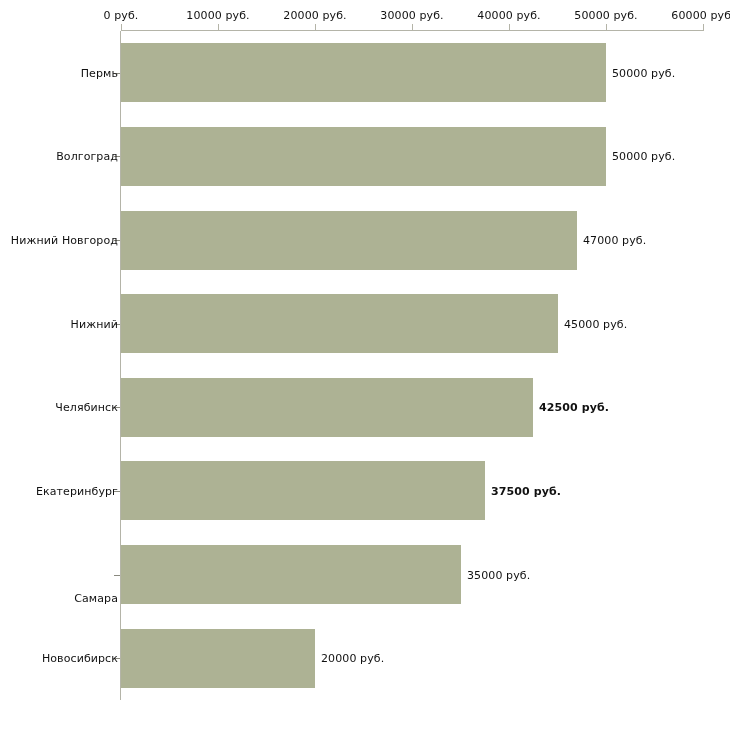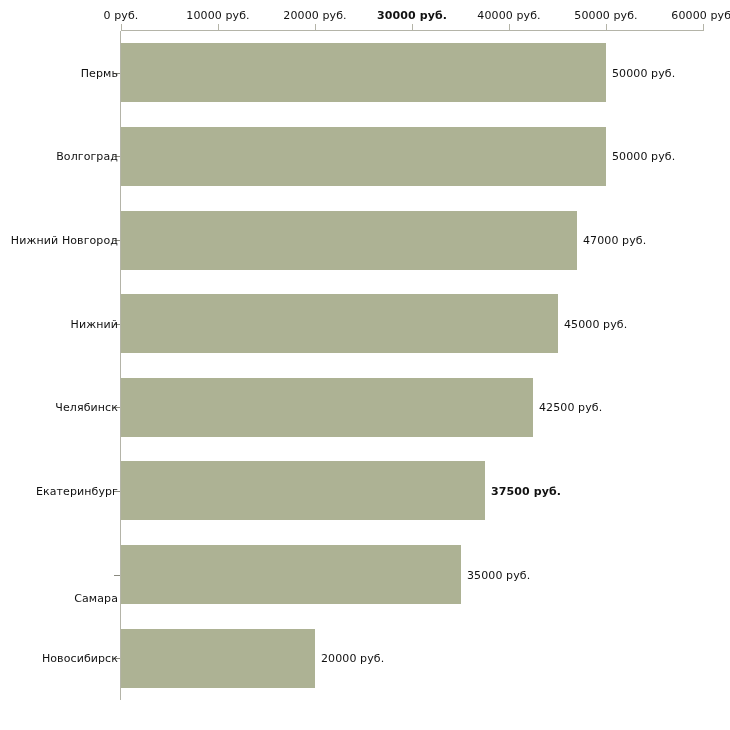--- a/index.html
+++ b/index.html
@@ -98,21 +98,21 @@
   <div class="axis-left-line"></div>
 
   <div id="xaxis-layer">
       <div class="xtick" style="left: 121px;"></div>
       <div class="xtick-label" style="left: 121px;">0 руб.</div>
       <div class="xtick" style="left: 218px;"></div>
       <div class="xtick-label" style="left: 218px;">10000 руб.</div>
       <div class="xtick" style="left: 315px;"></div>
       <div class="xtick-label" style="left: 315px;">20000 руб.</div>
       <div class="xtick" style="left: 412px;"></div>
-      <div class="xtick-label" style="left: 412px; font-weight: bold;">30000 руб.</div>
+      <div class="xtick-label" style="left: 412px;">30000 руб.</div>
       <div class="xtick" style="left: 509px;"></div>
       <div class="xtick-label" style="left: 509px;">40000 руб.</div>
       <div class="xtick" style="left: 606px;"></div>
       <div class="xtick-label" style="left: 606px;">50000 руб.</div>
       <div class="xtick" style="left: 703px;"></div>
       <div class="xtick-label" style="left: 703px;">60000 руб.</div>
     </div>
   <div id="yaxis-layer">
       <div class="ytick" style="top: 73px;"></div>
       <div class="ytick-label" style="top: 73px;">Пермь</div>
@@ -134,21 +134,21 @@
   <div id="bars-layer">
       <div class="bar" title="Пермь: 50000 руб." style="left: 121px; top: 43px; width: 485px; height: 59px; background: rgb(173, 178, 148);"></div>
       <div class="bar-value-label" style="left: 612px; top: 73px;">50000 руб.</div>
       <div class="bar" title="Волгоград: 50000 руб." style="left: 121px; top: 127px; width: 485px; height: 59px; background: rgb(173, 178, 148);"></div>
       <div class="bar-value-label" style="left: 612px; top: 156px;">50000 руб.</div>
       <div class="bar" title="Нижний Новгород: 47000 руб." style="left: 121px; top: 211px; width: 456px; height: 59px; background: rgb(173, 178, 148);"></div>
       <div class="bar-value-label" style="left: 583px; top: 240px;">47000 руб.</div>
       <div class="bar" title="Москва: 45000 руб." style="left: 121px; top: 294px; width: 437px; height: 59px; background: rgb(173, 178, 148);"></div>
       <div class="bar-value-label" style="left: 564px; top: 324px;">45000 руб.</div>
       <div class="bar" title="Челябинск: 42500 руб." style="left: 121px; top: 378px; width: 412px; height: 59px; background: rgb(173, 178, 148);"></div>
-      <div class="bar-value-label" style="left: 539px; top: 407px;">42500 руб.</div>
+      <div class="bar-value-label" style="left: 539px; top: 407px; font-weight: bold;">42500 руб.</div>
       <div class="bar" title="Екатеринбург: 37500 руб." style="left: 121px; top: 461px; width: 364px; height: 59px; background: rgb(173, 178, 148);"></div>
       <div class="bar-value-label" style="left: 491px; top: 491px; font-weight: bold;">37500 руб.</div>
       <div class="bar" title="Самара: 35000 руб." style="left: 121px; top: 545px; width: 340px; height: 59px; background: rgb(173, 178, 148);"></div>
       <div class="bar-value-label" style="left: 467px; top: 575px;">35000 руб.</div>
       <div class="bar" title="Новосибирск: 20000 руб." style="left: 121px; top: 629px; width: 194px; height: 59px; background: rgb(173, 178, 148);"></div>
       <div class="bar-value-label" style="left: 321px; top: 658px;">20000 руб.</div>
     </div>
 
 </div>
 

